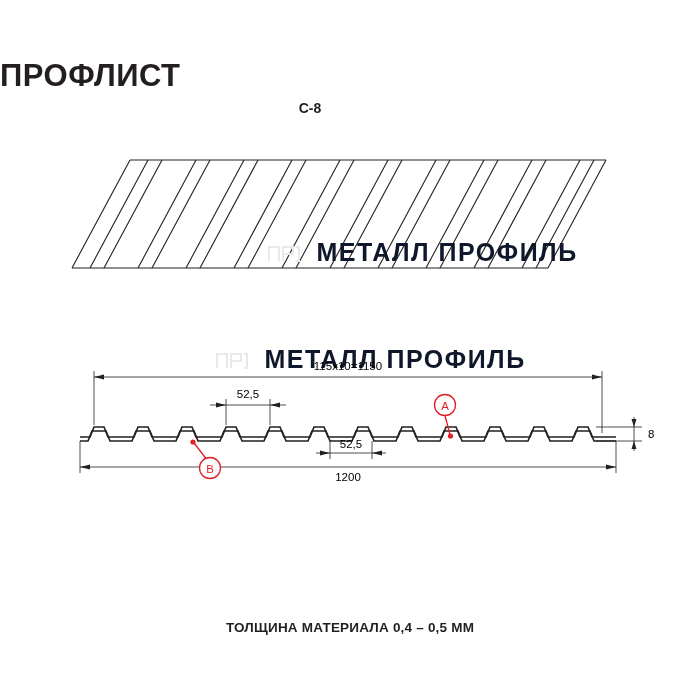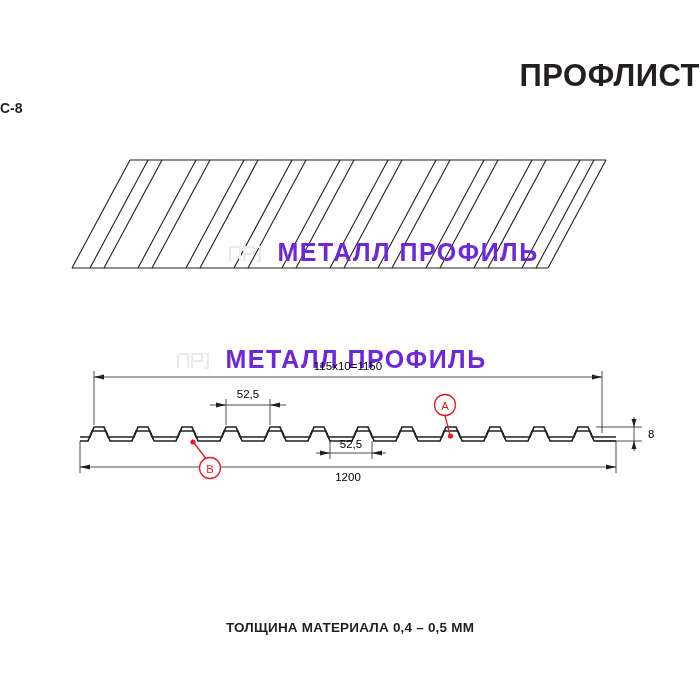--- a/index.html
+++ b/index.html
@@ -17,30 +17,31 @@
   }
   .page {
     position: absolute;
     inset: 0;
   }
   .title {
     position: absolute;
     top: 58px;
     left: 0;
     width: 700px;
-    text-align: right;
+    text-align: left;
     font-size: 31px;
     font-weight: bold;
     letter-spacing: 0.5px;
   }
   .subtitle {
     position: absolute;
     top: 100px;
     left: 0;
     width: 620px;
+    text-align: center;
     font-size: 14px;
     font-weight: bold;
   }
   .footnote {
     position: absolute;
     top: 620px;
     left: 0;
     width: 700px;
     text-align: center;
     font-size: 13.5px;
@@ -57,25 +58,26 @@
   .section-wrap {
     position: absolute;
     top: 355px;
     left: 60px;
     width: 600px;
     height: 135px;
   }
   .watermark {
     position: absolute;
     pointer-events: none;
-    color: #6d28d9;
+    color: #0f172a;
     font-weight: bold;
     font-size: 25px;
     letter-spacing: 1.5px;
     white-space: nowrap;
+    margin-left: 39px;
   }
   .wm1 { top: 238px; left: 228px; }
   .wm2 { top: 345px; left: 176px; }
   .wm-ico {
     display: inline-block;
     vertical-align: -4px;
     margin-right: 7px;
   }
   svg { display: block; overflow: visible; }
   text { font-family: "Liberation Sans", sans-serif; }

